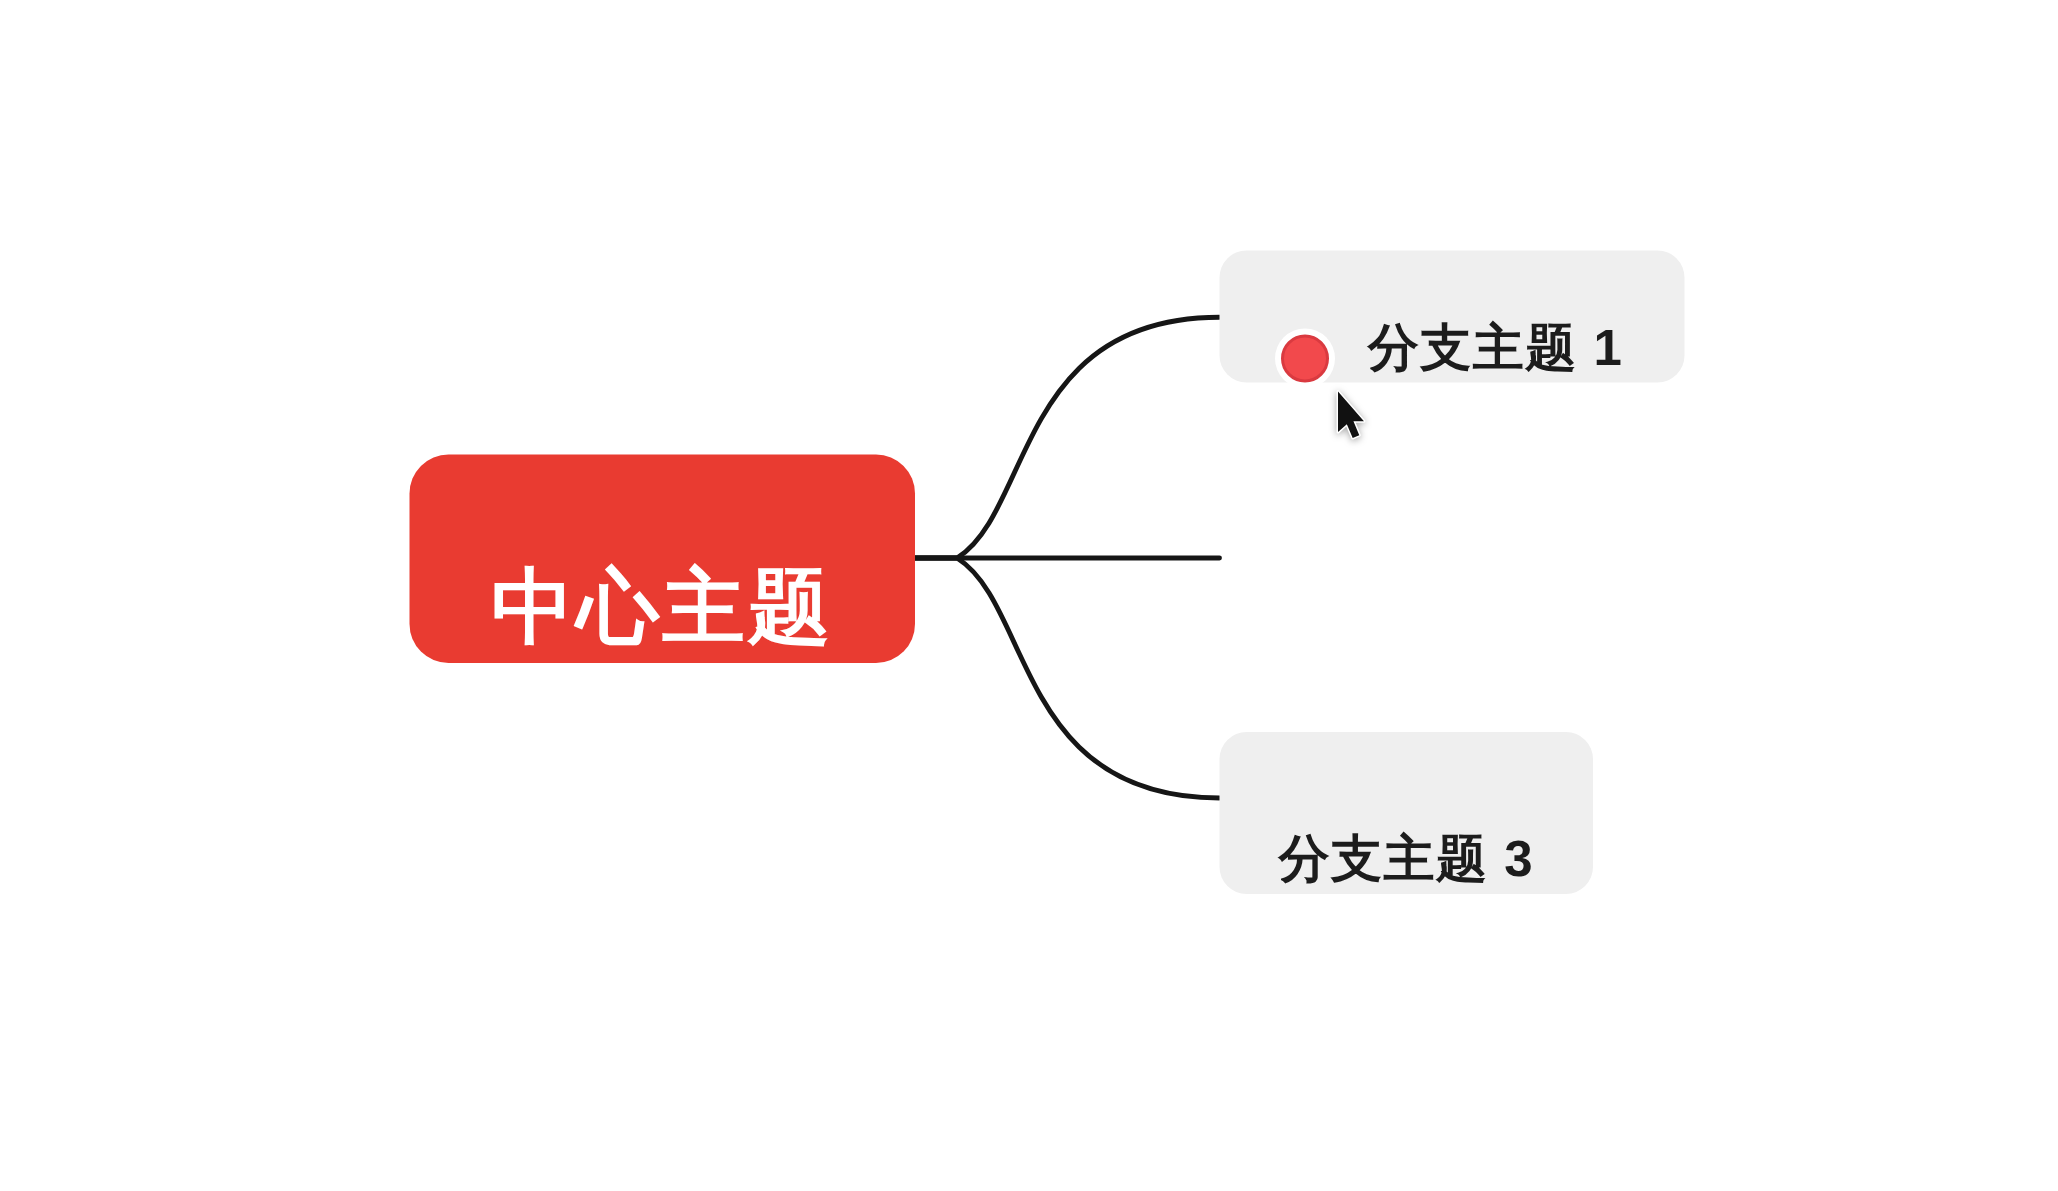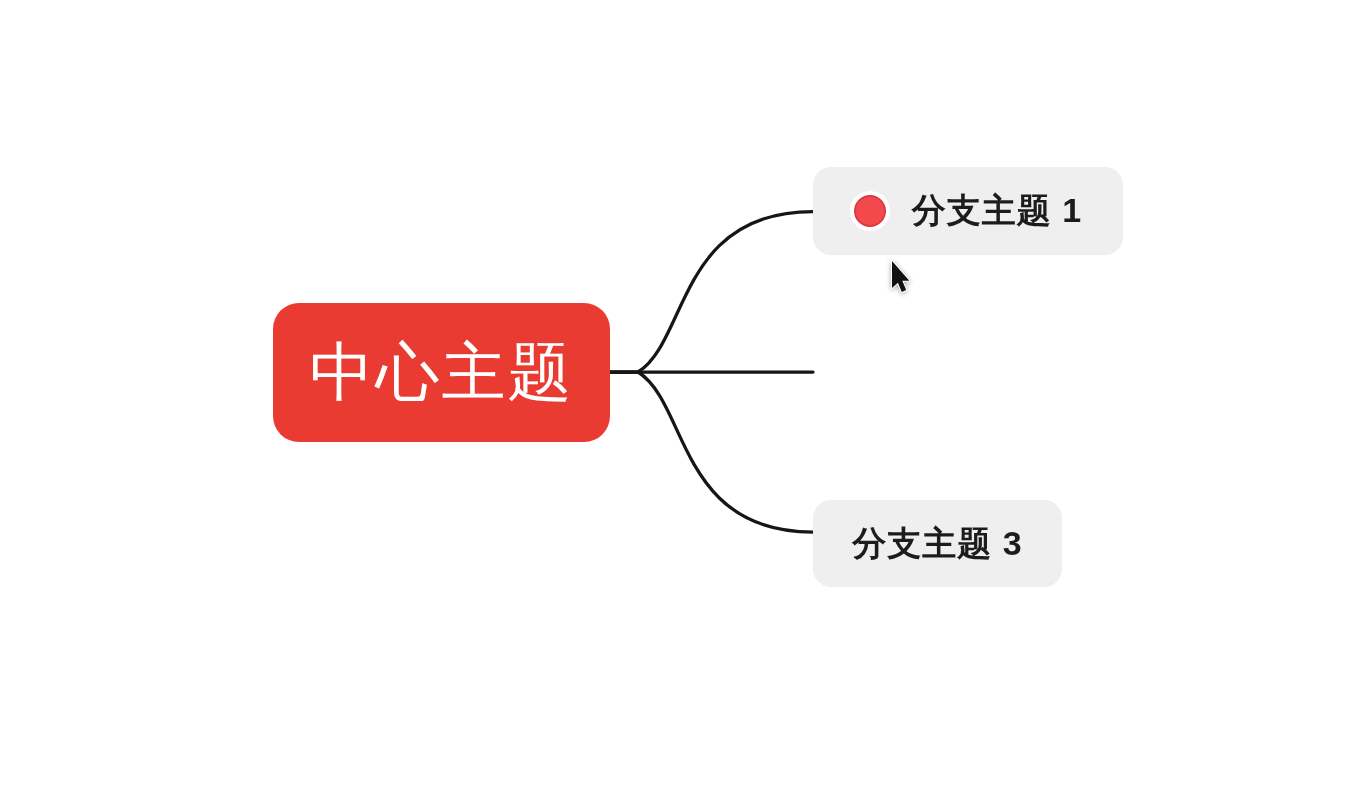--- a/index.html
+++ b/index.html
@@ -26,56 +26,56 @@
   .connectors path {
     fill: none;
     stroke: var(--connector, #161616);
     stroke-width: 3.25;
     stroke-linecap: round;
     stroke-linejoin: round;
   }
   .node {
     position: absolute;
     display: flex;
-    align-items: center;
+    align-items: flex-end;
     justify-content: center;
     box-sizing: border-box;
     cursor: default;
     user-select: none;
   }
   .central-node {
     left: 273px;
     top: 303px;
     width: 337px;
     height: 139px;
     background: var(--central-bg, #e93b31);
     border-radius: 26px;
   }
   .central-node .label {
     color: var(--central-text, #ffffff);
-    font-size: 64px;
-    font-weight: 400;
+    font-size: 55px;
+    font-weight: 700;
     letter-spacing: 2px;
     white-space: nowrap;
   }
   .branch-node {
     background: var(--branch-bg, #efefef);
     border-radius: 18px;
     gap: 26px;
   }
   .branch-node .label {
     color: var(--branch-text, #1c1c1c);
     font-size: 34px;
     font-weight: 700;
     letter-spacing: 1px;
     white-space: nowrap;
   }
   .branch-1 { left: 813px; top: 167px; width: 310px; height: 88px; }
   .branch-2 { left: 813px; top: 327px; width: 249px; height: 88px; }
-  .branch-3 { left: 813px; top: 488px; width: 249px; height: 87px; margin-top: 12px; }
+  .branch-3 { left: 813px; top: 488px; width: 249px; height: 108px; }
   .marker-dot {
     width: 32px;
     height: 32px;
     border-radius: 50%;
     background: var(--marker-red, #f2494c);
     border: 2px solid var(--marker-border, #da3a40);
     box-shadow: 0 0 0 4px var(--marker-ring, #ffffff);
     box-sizing: border-box;
     flex: 0 0 auto;
   }

